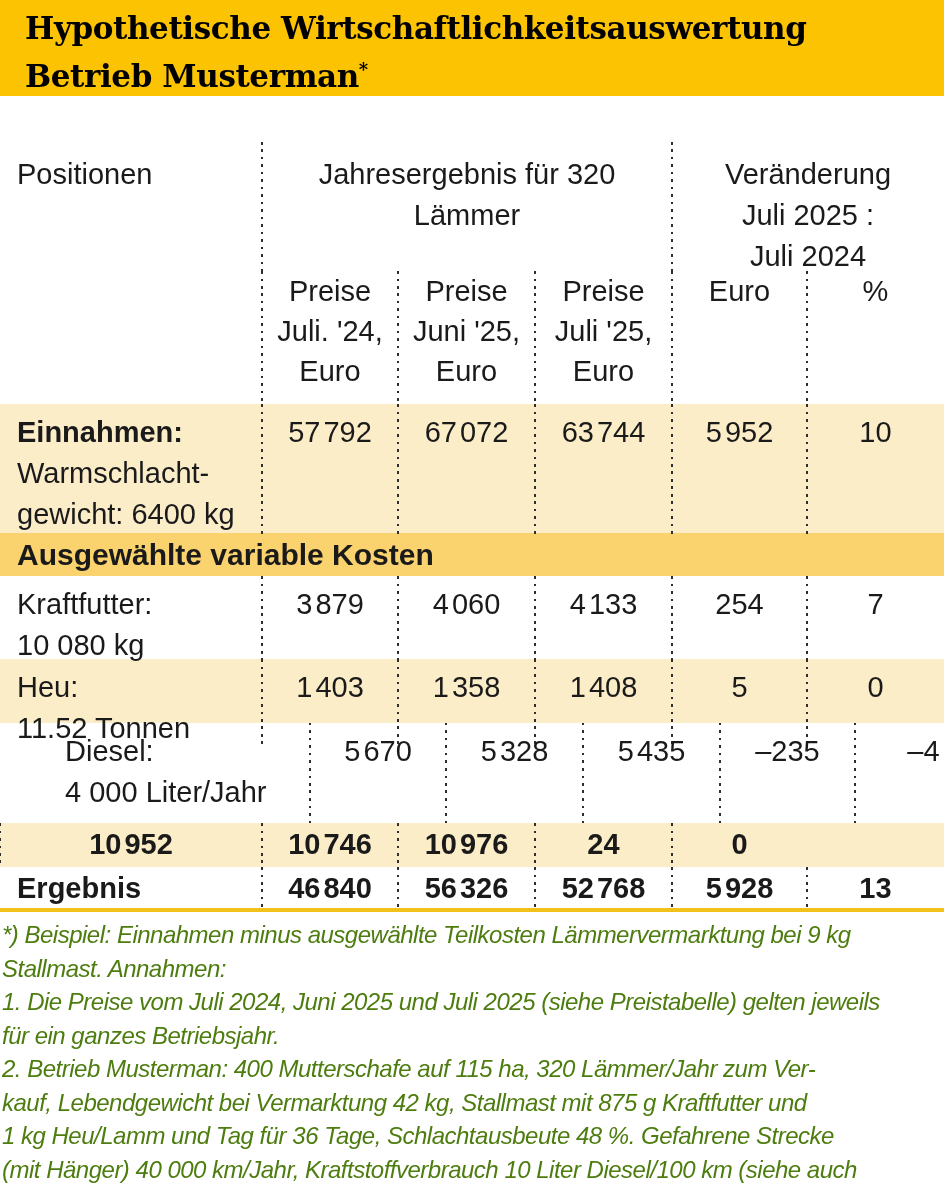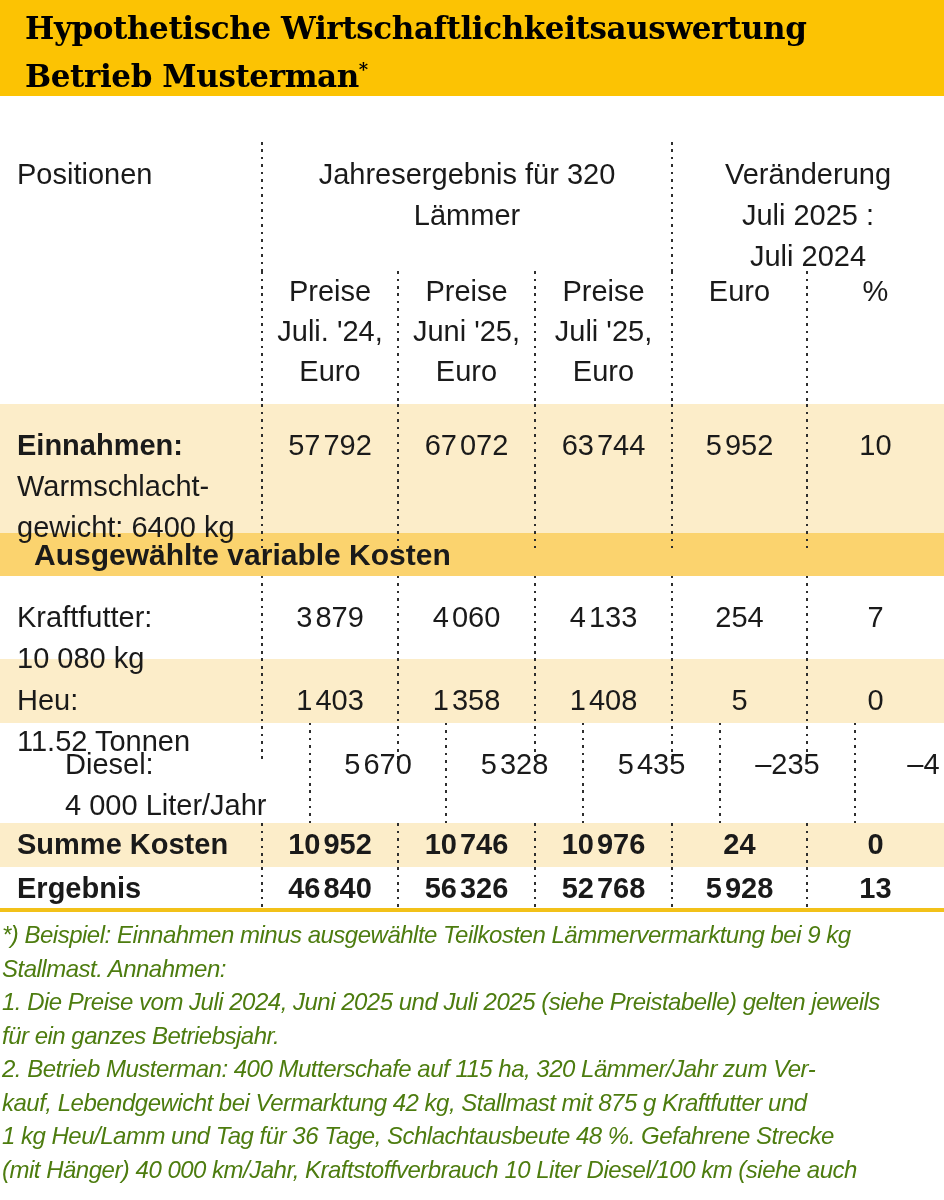--- a/index.html
+++ b/index.html
@@ -15,21 +15,21 @@
   .title-line{
     font-family:"DejaVu Serif",serif;font-weight:bold;font-size:31px;
     line-height:42px;letter-spacing:-0.4px;color:#000000;
   }
   .title-line sup{font-size:58%;vertical-align:super;}
   
   .grid-row{display:grid;grid-template-columns:262px 136px 137px 137px 135px 137px;box-sizing:border-box;}
   .grid-row.grouped{grid-template-columns:262px 410px 272px;margin-top:46px;}
   .cell{
     position:relative;box-sizing:border-box;
-    font-size:29px;line-height:41px;padding-top:21px;
+    font-size:29px;line-height:41px;padding-top:8px;
   }
   .sep::before{
     content:"";position:absolute;left:-1px;top:0;bottom:0;width:2px;
     background:repeating-linear-gradient(to bottom,#2e2e2e 0 2.5px,transparent 2.5px 7.5px);
   }
   .num{text-align:center;word-spacing:-5px;}
   .ctr{text-align:center;}
   .label{padding-left:17px;}
   .stripe{background:#fcedc9;}
   .bold{font-weight:bold;}
@@ -40,21 +40,21 @@
   .r-einnahmen{height:129px;}
   .r-kraftfutter{height:83px;}
   .r-heu{height:64px;}
   .r-diesel{height:100px;margin-left:48px;}
   .r-summe{height:44px;}
   .r-ergebnis{height:41px;}
   .tight .cell{padding-top:4px;line-height:34px;}
   
   .section-band{
     box-sizing:border-box;height:43px;background:#fbd36e;
-    display:flex;align-items:center;padding-left:34px;
+    display:flex;align-items:center;padding-left:17px;
     font-size:30px;font-weight:bold;
   }
   
   .rule{height:4px;background:#f2c119;}
   
   .footnote{
     padding:6px 0 0 2px;font-style:italic;font-size:24px;
     line-height:33.5px;letter-spacing:-0.5px;color:#4d7c0f;
   }
   .fl{white-space:nowrap;}
@@ -148,21 +148,20 @@
       <div>4 000 Liter/Jahr</div>
     </div>
     <div class="cell num sep">5 670</div>
     <div class="cell num sep">5 328</div>
     <div class="cell num sep">5 435</div>
     <div class="cell num sep">–235</div>
     <div class="cell num sep">–4</div>
   </div>
 
   <div class="grid-row stripe tight r-summe">
-    <div class="cell label bold">Summe Kosten</div>
     <div class="cell num sep bold">10 952</div>
     <div class="cell num sep bold">10 746</div>
     <div class="cell num sep bold">10 976</div>
     <div class="cell num sep bold">24</div>
     <div class="cell num sep bold">0</div>
   </div>
 
   <div class="grid-row tight r-ergebnis">
     <div class="cell label bold">Ergebnis</div>
     <div class="cell num sep bold">46 840</div>

